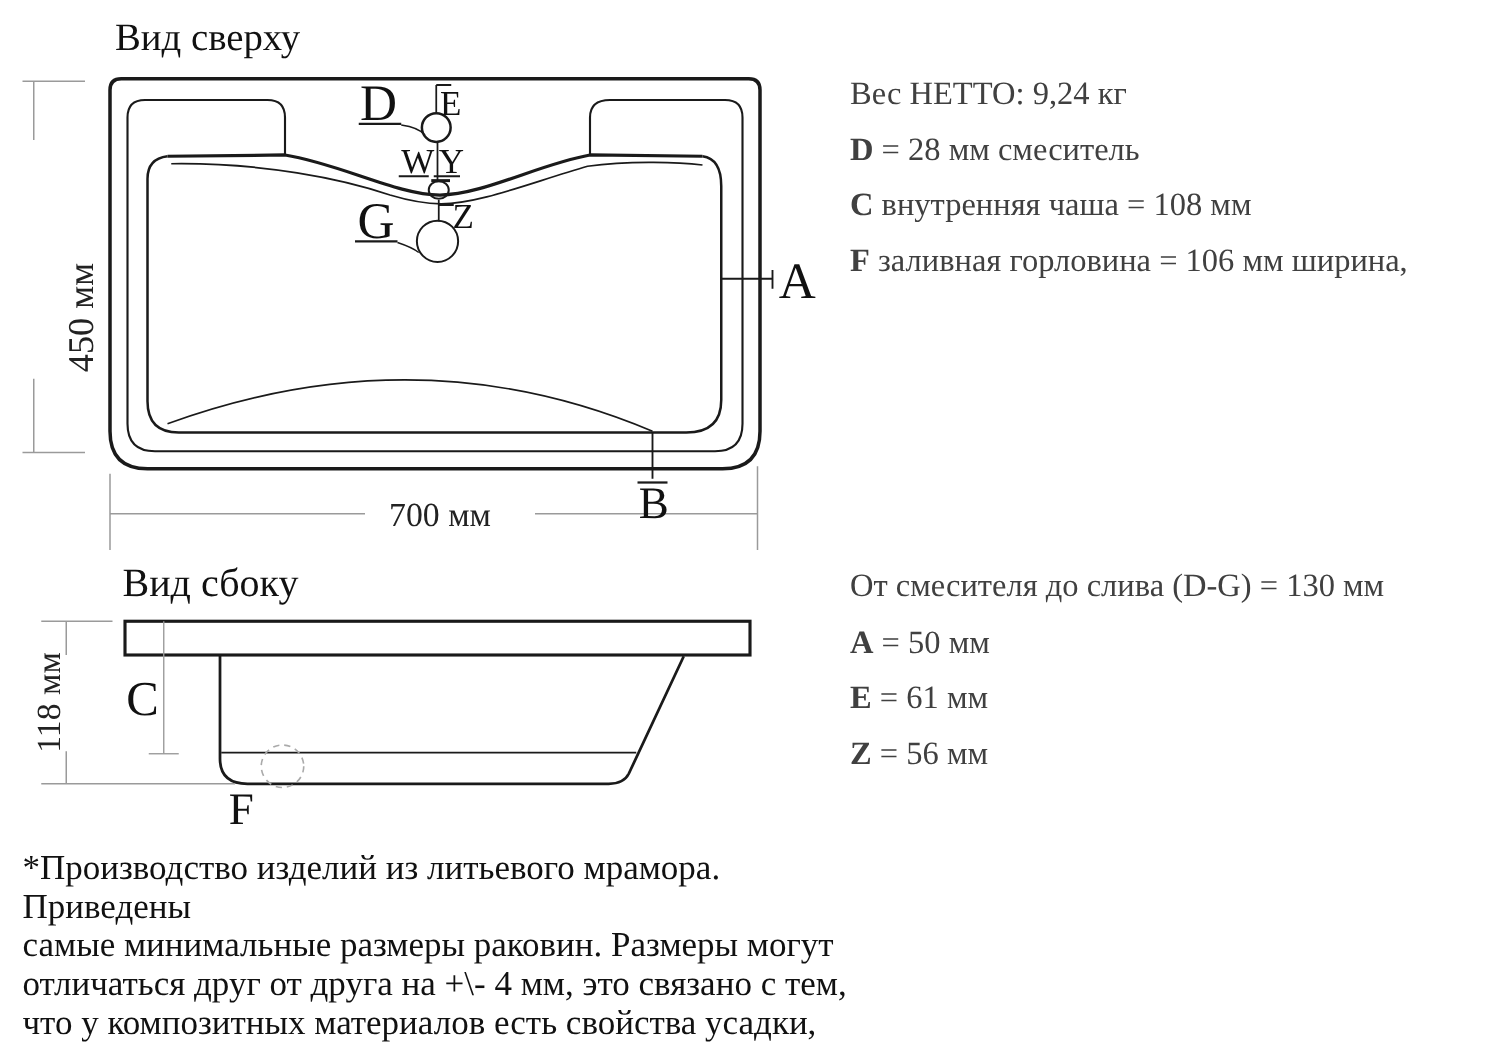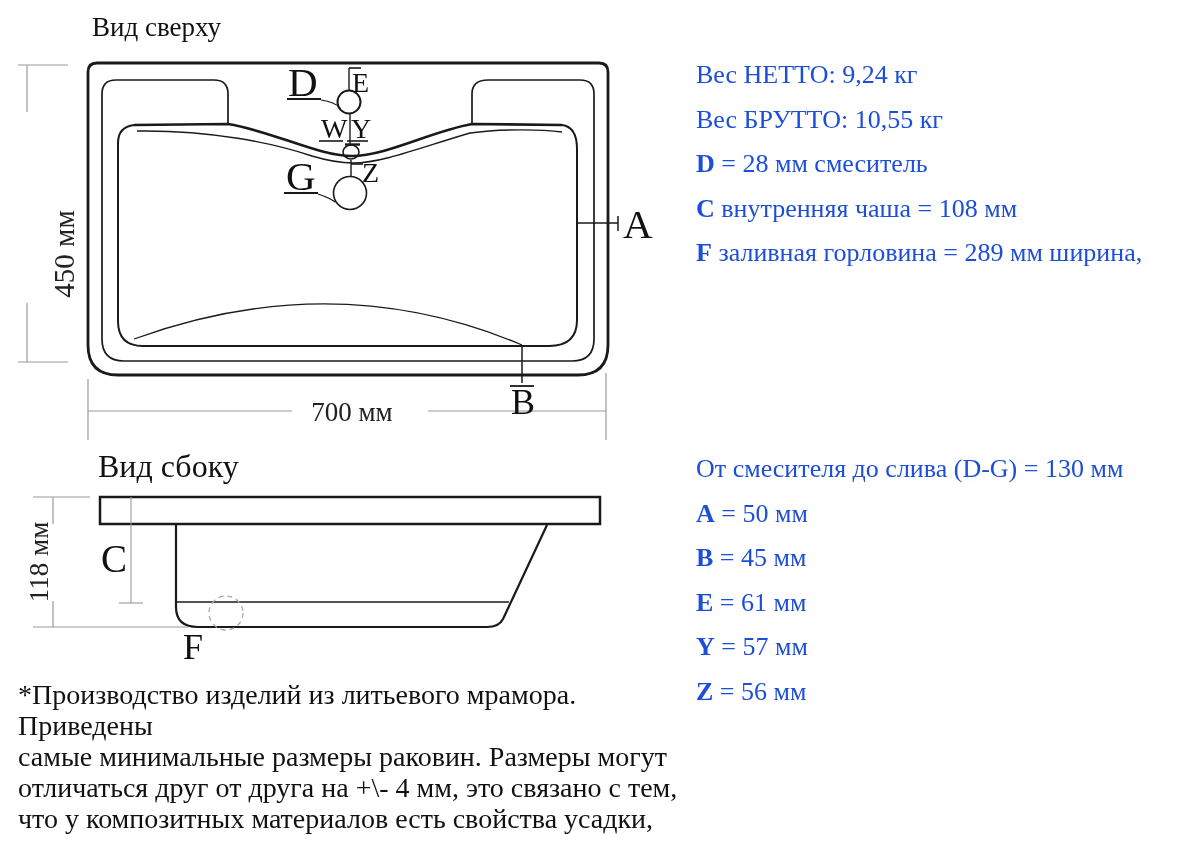--- a/index.html
+++ b/index.html
@@ -8,22 +8,22 @@
     font-family:"Liberation Serif","DejaVu Serif",serif;color:#1a1a1a;
     overflow:hidden;
   }
   .abs{position:absolute;}
   #drawing{position:absolute;left:0;top:0;}
   .view-title{
     font-size:30px;line-height:1.1;color:#111;white-space:nowrap;
     font-family:"Liberation Serif","DejaVu Serif",serif;
   }
   .spec-col{
-    position:absolute;left:696px;width:470px;
-    font-size:26px;color:#1d4ed8;
+    position:absolute;left:680px;width:470px;
+    font-size:26px;color:#404040;
   }
   .spec-line{height:44.5px;line-height:44.5px;white-space:nowrap;}
   .spec-line b{font-weight:bold;}
   #footnote{
     position:absolute;left:18px;top:679px;width:660px;
     font-size:28px;line-height:31px;color:#111;
     white-space:pre-line;
   }
   svg text{
     font-family:"Liberation Serif","DejaVu Serif",serif;
@@ -31,21 +31,21 @@
   }
   .lbl-big{font-size:41px;}
   .lbl-mid{font-size:36px;}
   .lbl-sm{font-size:28px;}
   .dim-txt{font-size:27px;fill:#222;}
   .dim-rot{font-size:29px;fill:#222;}
 </style>
 </head>
 <body>
 
-<div class="abs view-title" style="left:92px;top:13px;font-size:27px;">Вид сверху</div>
+<div class="abs view-title" style="left:92px;top:13px;font-size:31px;">Вид сверху</div>
 <div class="abs view-title" style="left:98px;top:449px;font-size:32px;">Вид сбоку</div>
 
 <svg id="drawing" width="700" height="845" viewBox="0 0 700 845">
 
   <g>
 
     <path d="M97,63 L599,63 Q608,63 608,72 L608,345 Q608,375 578,375 L118,375 Q88,375 88,345 L88,72 Q88,63 97,63 Z" fill="none" stroke="#1a1a1a" stroke-width="2.8"></path>
 
     <path d="M228,124 L228,94 Q228,80 214,80 L116,80 Q102,80 102,94 L102,339 Q102,361 124,361 L572,361 Q594,361 594,339 L594,94 Q594,80 580,80 L488,80 Q472,80 472,94 L472,124" fill="none" stroke="#1a1a1a" stroke-width="1.7"></path>
 
@@ -134,32 +134,29 @@
     </g>
 
     <text class="lbl-big" x="101" y="572" style="font-size:39px">C</text>
     <text class="lbl-mid" x="183" y="659">F</text>
     <text class="dim-rot" style="font-size:27px" text-anchor="middle" transform="translate(48,562) rotate(-90)">118 мм</text>
   </g>
 </svg>
 
 <div class="spec-col" style="top:53px;">
   <div class="spec-line"><b></b><span>Вес НЕТТО: 9,24 кг</span></div>
-  <div class="spec-line"><b></b><span>Вес БРУТТО: 10,55 кг</span></div>
   <div class="spec-line"><b>D</b><span> = 28 мм смеситель</span></div>
   <div class="spec-line"><b>C</b><span> внутренняя чаша = 108 мм</span></div>
-  <div class="spec-line"><b>F</b><span> заливная горловина = 289 мм ширина,</span></div>
+  <div class="spec-line"><b>F</b><span> заливная горловина = 106 мм ширина,</span></div>
 </div>
 
 <div class="spec-col" style="top:447px;">
   <div class="spec-line"><b></b><span>От смесителя до слива (D-G) = 130 мм</span></div>
   <div class="spec-line"><b>A</b><span> = 50 мм</span></div>
-  <div class="spec-line"><b>B</b><span> = 45 мм</span></div>
   <div class="spec-line"><b>E</b><span> = 61 мм</span></div>
-  <div class="spec-line"><b>Y</b><span> = 57 мм</span></div>
   <div class="spec-line"><b>Z</b><span> = 56 мм</span></div>
 </div>
 
 <div id="footnote">*Производство изделий из литьевого мрамора. Приведены
 самые минимальные размеры раковин. Размеры могут
 отличаться друг от друга на +\- 4 мм, это связано с тем,
 что у композитных материалов есть свойства усадки, что
 влечёт за собой изменения размеров.</div>
 
 </body></html>

